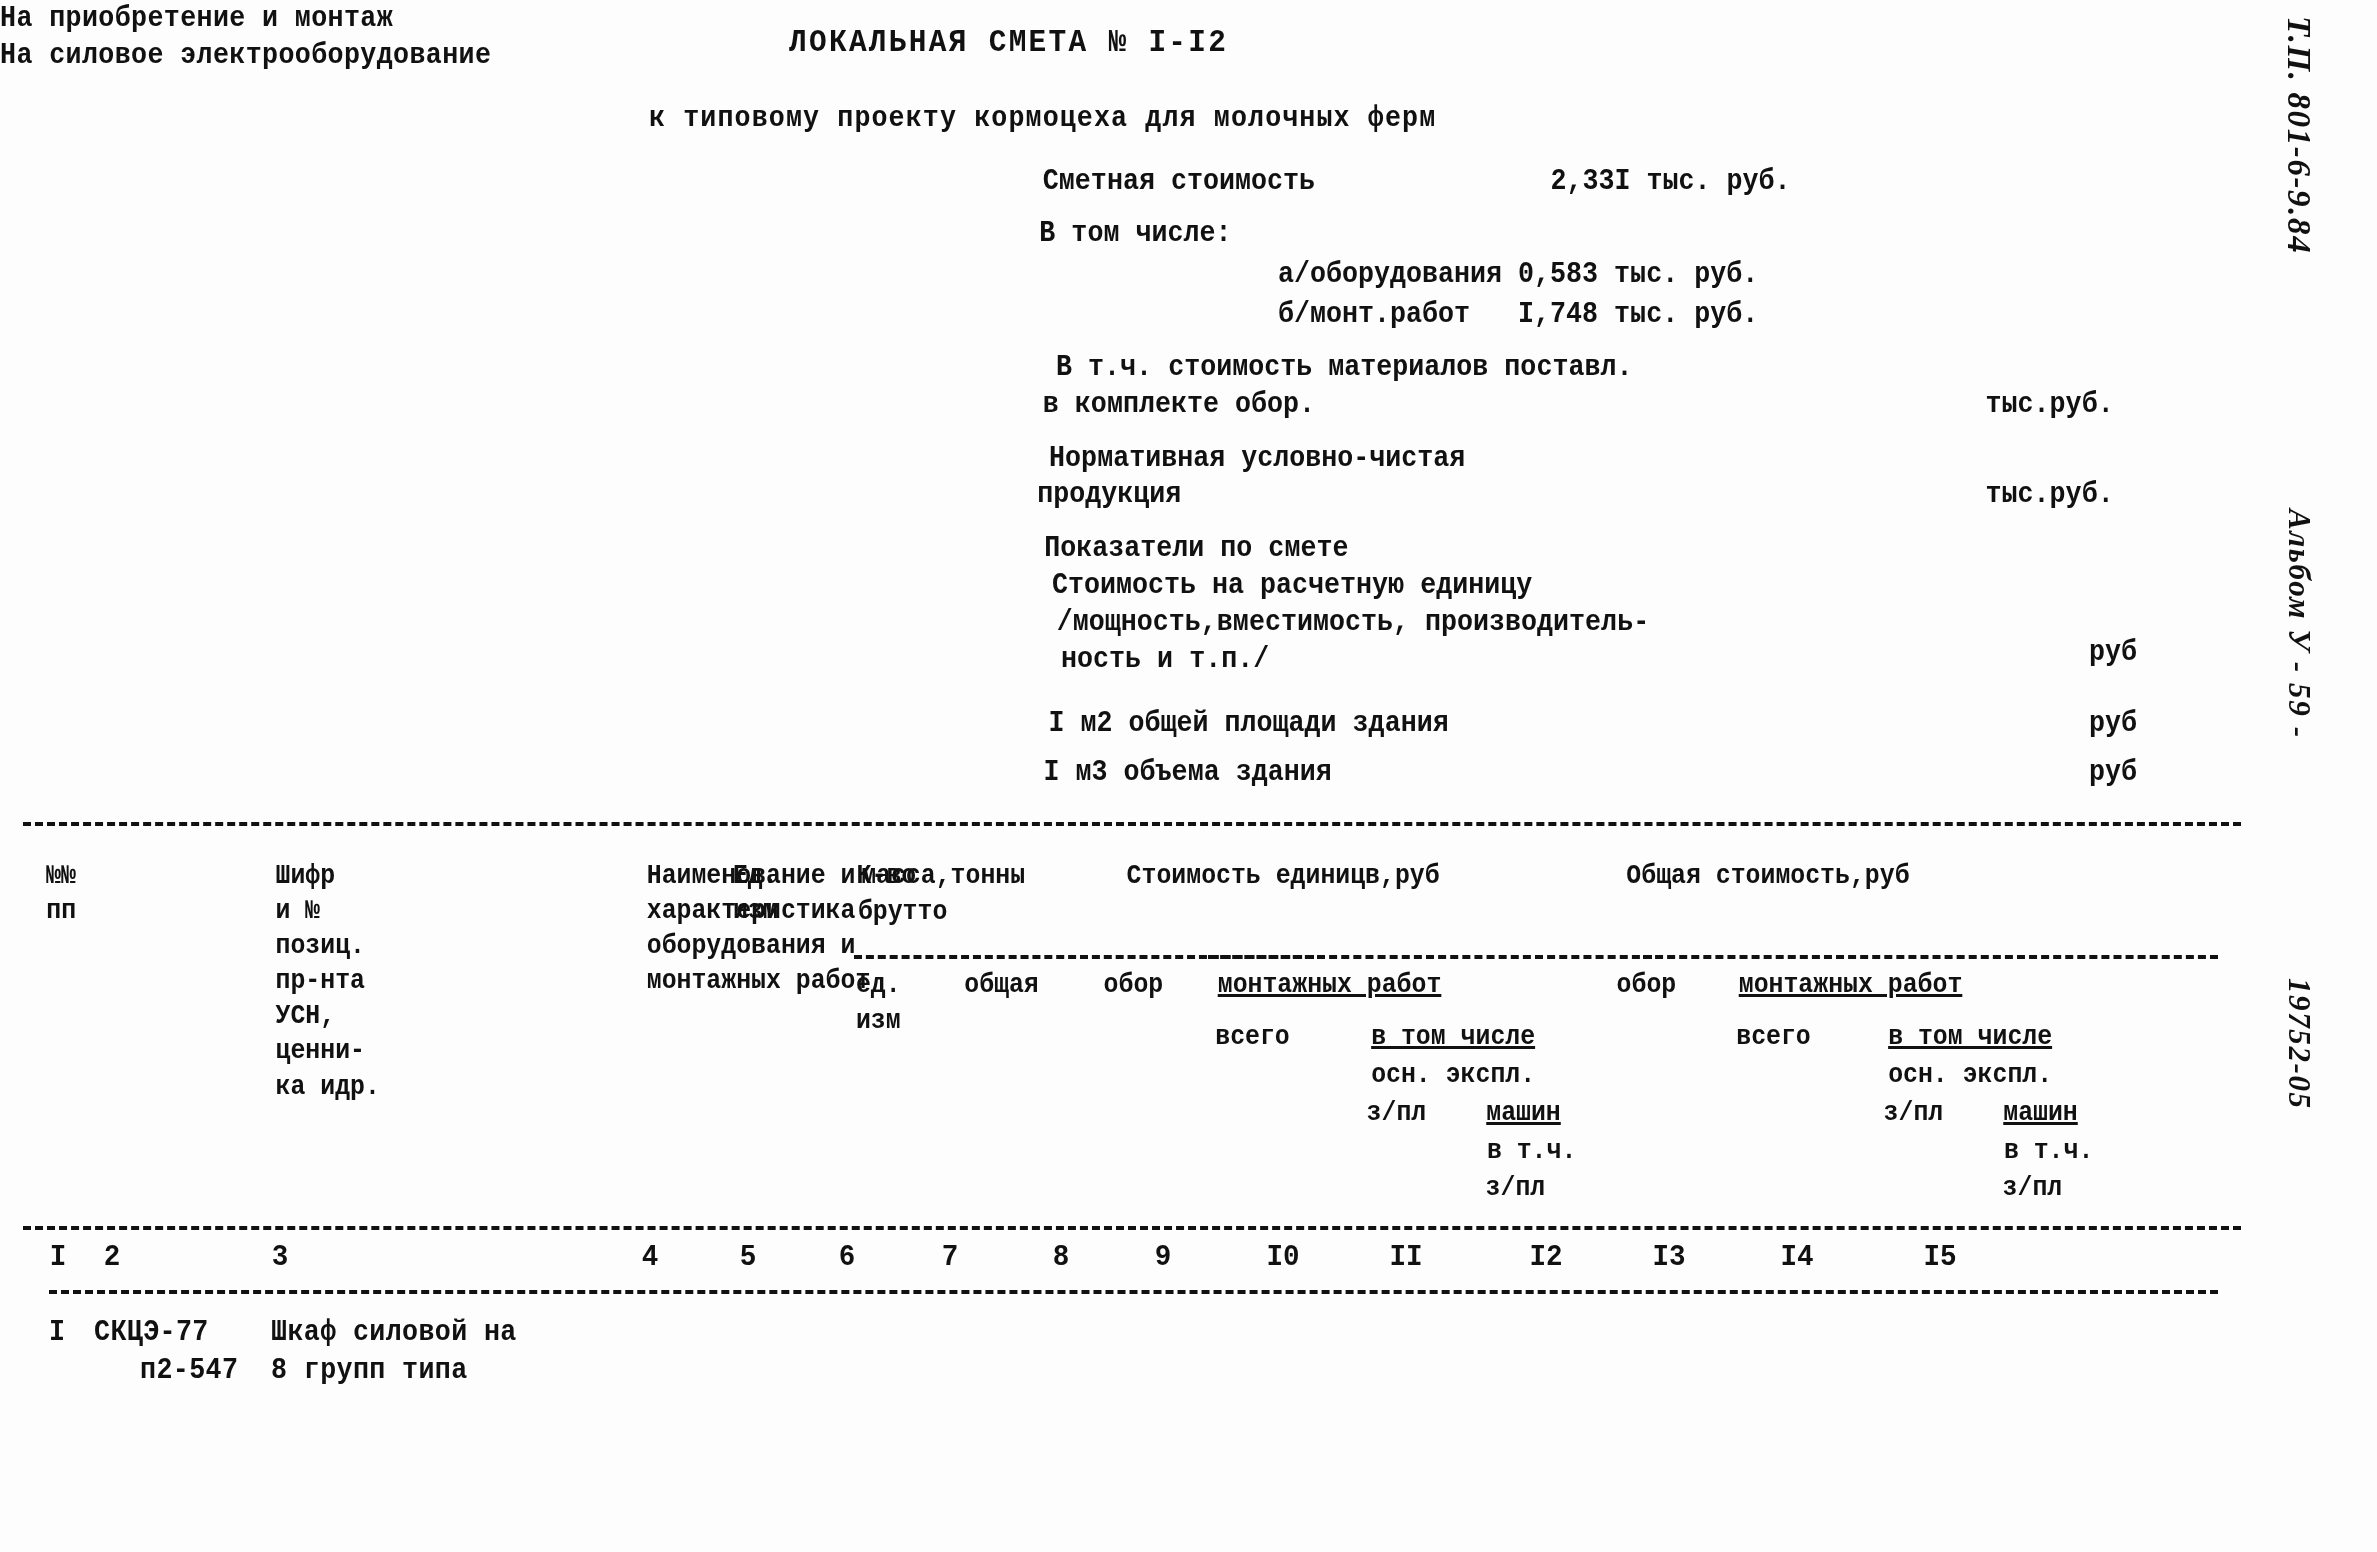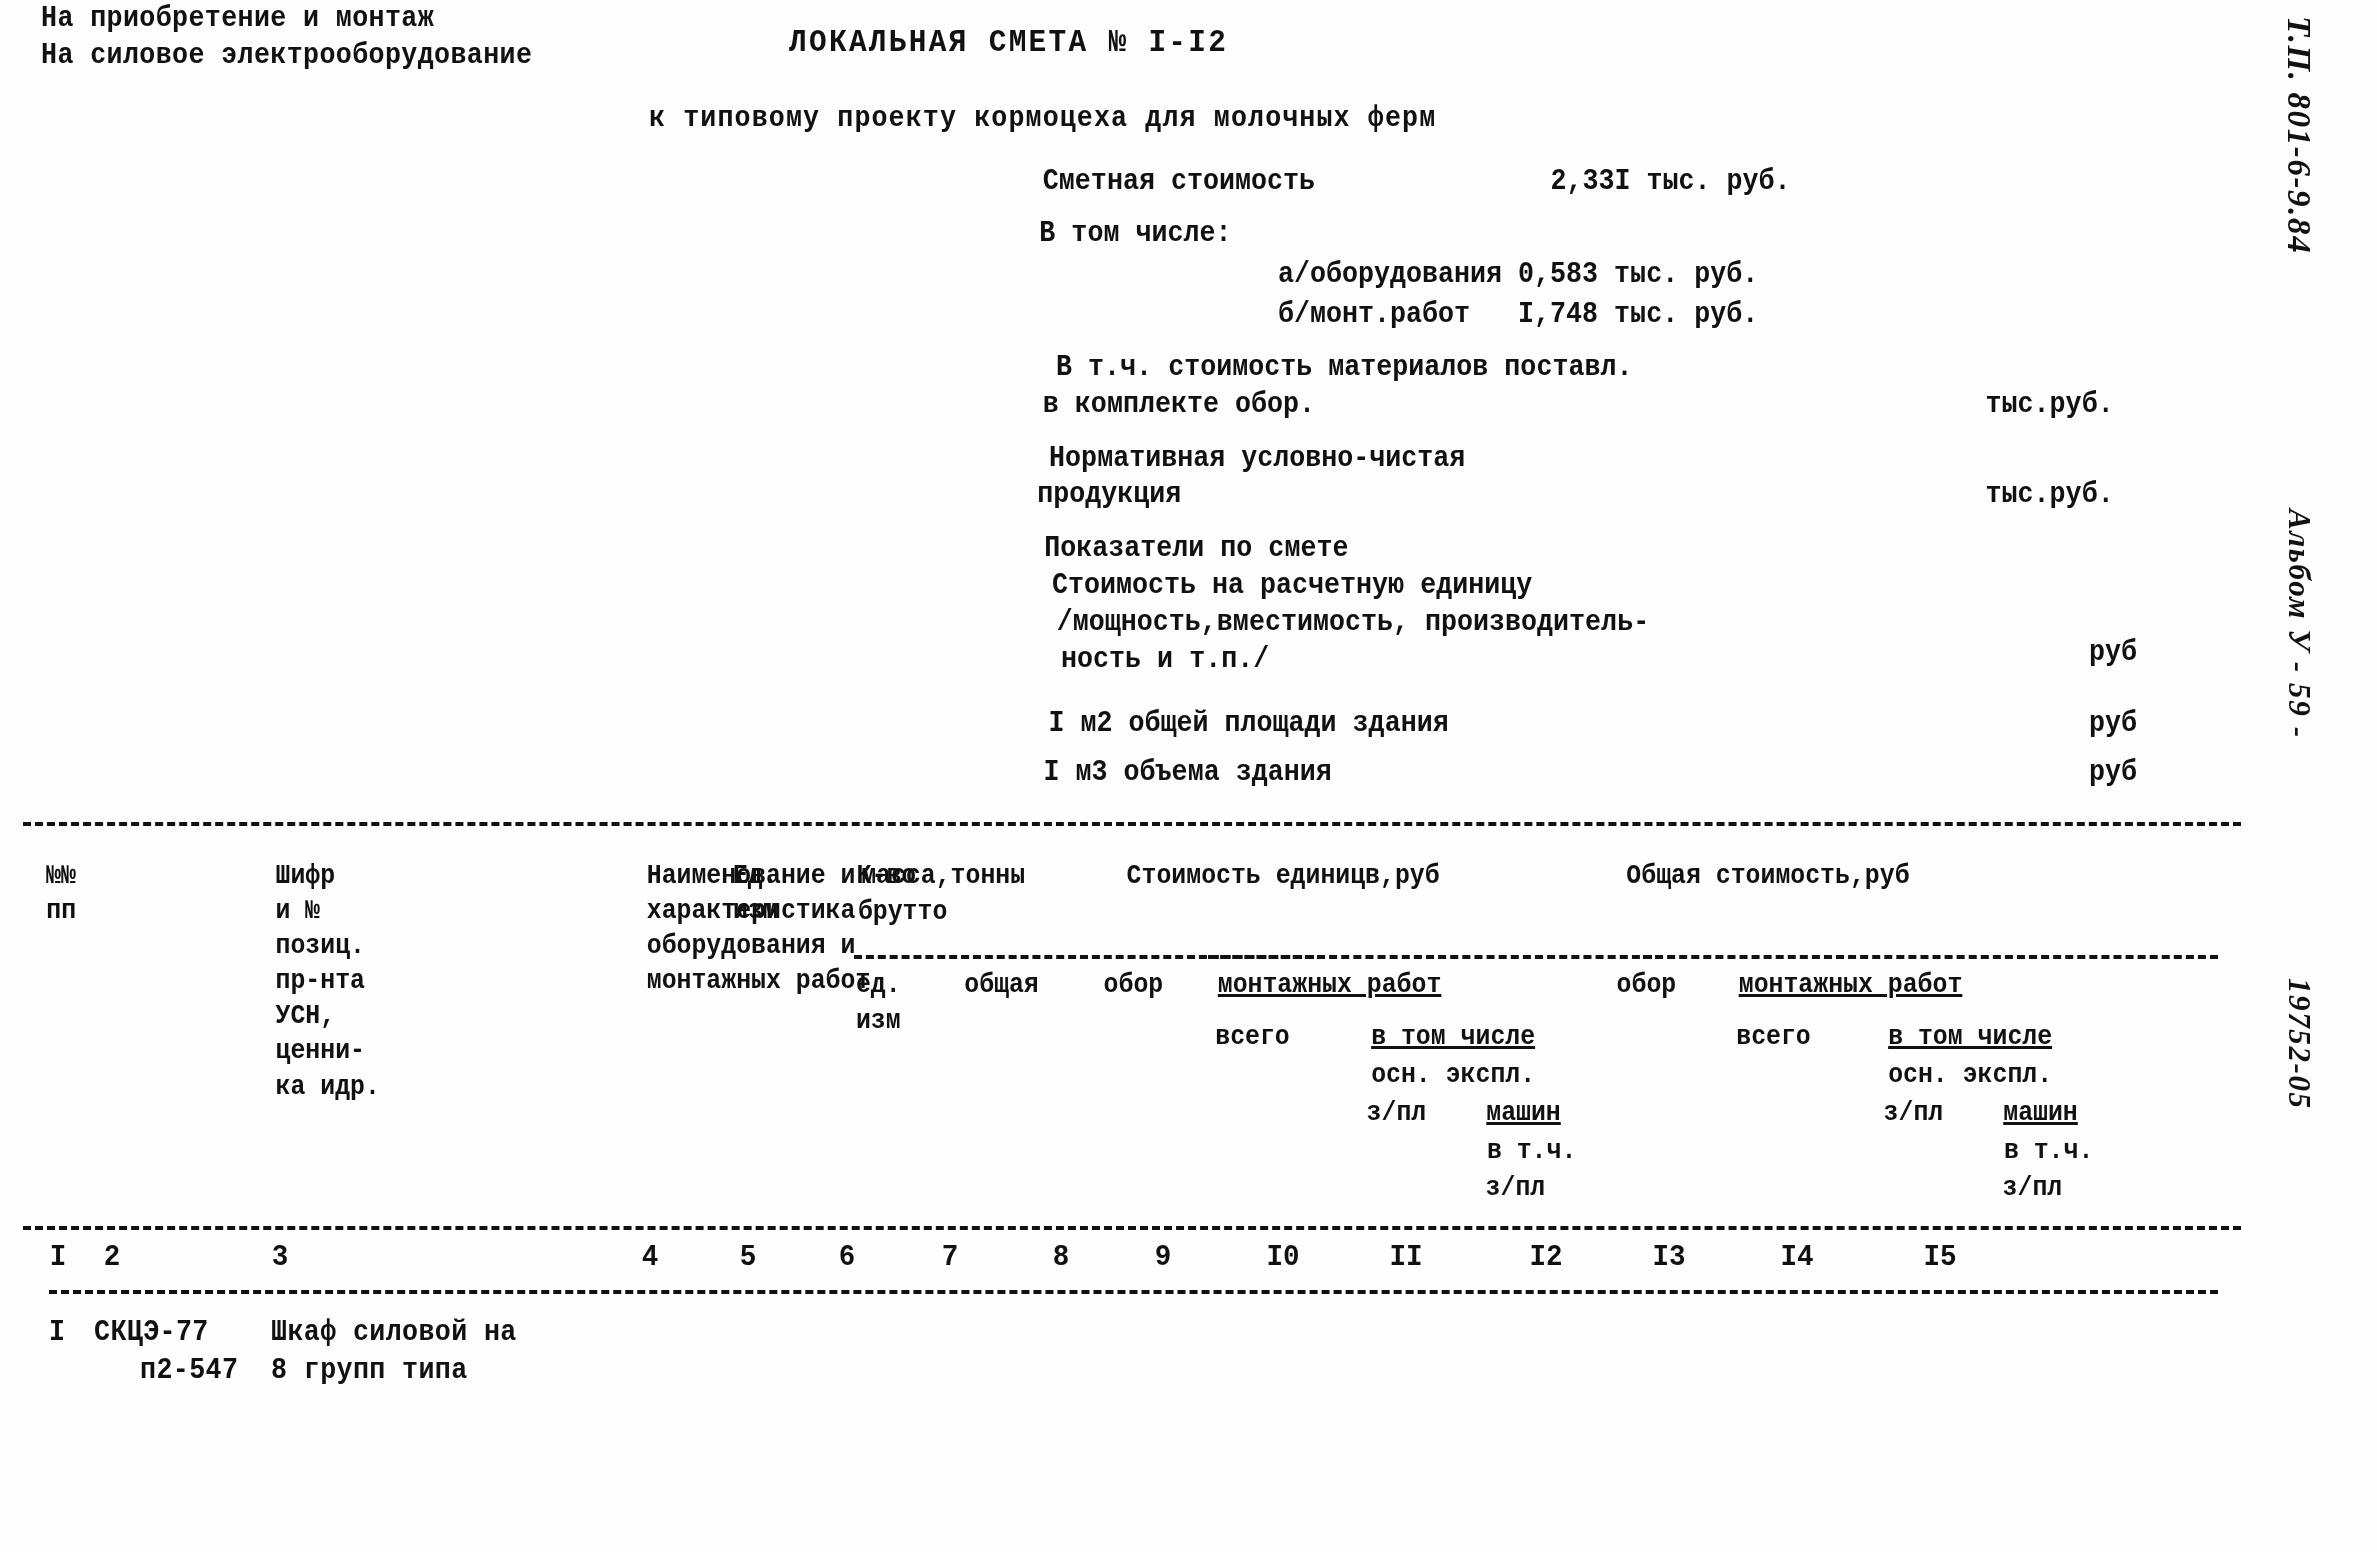--- a/index.html
+++ b/index.html
@@ -43,21 +43,20 @@
   }
   #doc-subtitle {
     left: 649px; top: 100px;
     font-size: 29px;
     letter-spacing: 1.2px;
   }
   #purpose-block {
     left: 25px; top: 158px;
     font-size: 29px;
     line-height: 1.34;
-    margin-left: 41px;
   }
 
   
   .sum-row {
     position: absolute;
     font-family: "Liberation Mono", "DejaVu Sans Mono", monospace;
     font-weight: 700;
     font-size: 29px;
     white-space: pre;
     line-height: 1.3;

